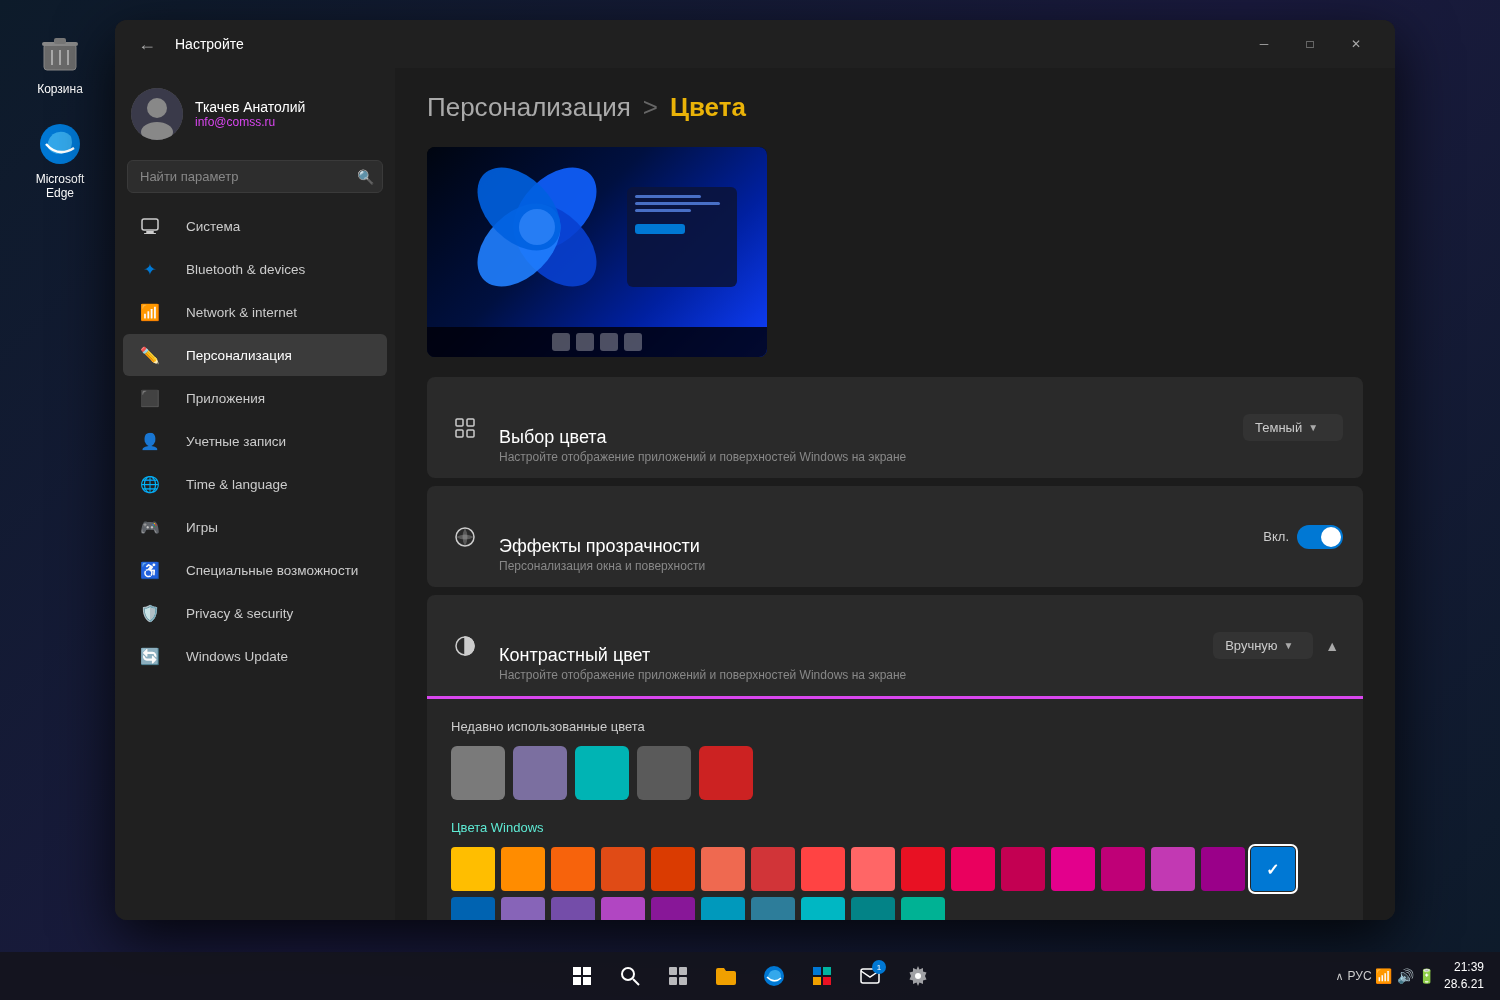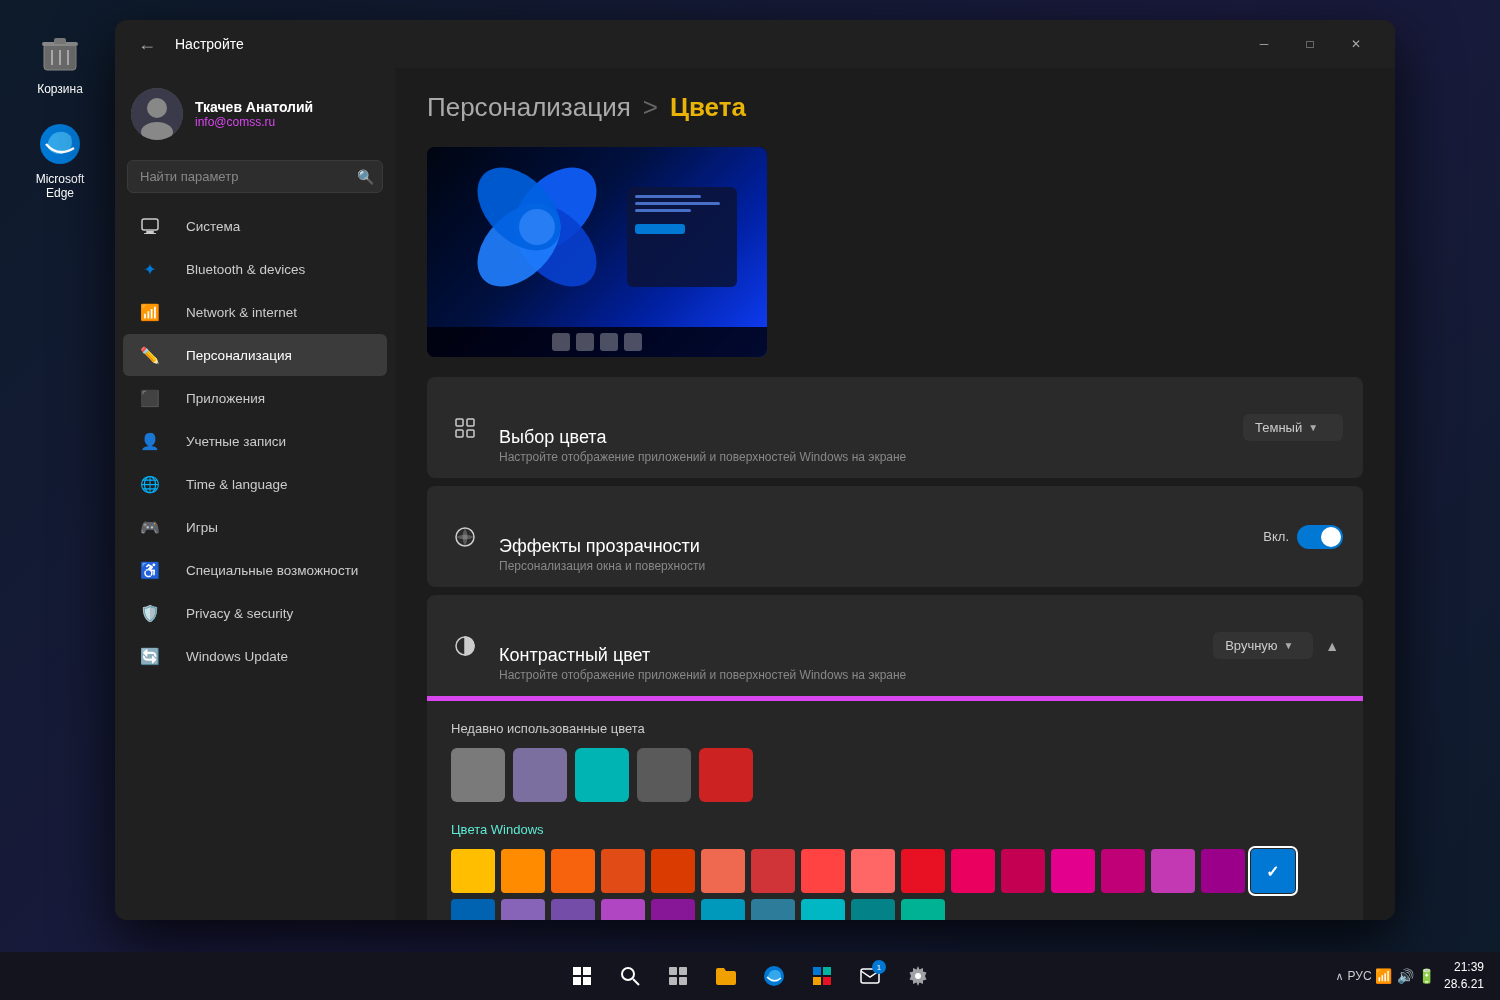--- a/index.html
+++ b/index.html
@@ -184,21 +184,21 @@
       overflow: hidden;
       flex-shrink: 0;
     }
     .user-info {
       display: flex;
       flex-direction: column;
     }
     .user-name {
       color: #fff;
       font-size: 14px;
-      font-weight: 700;
+      font-weight: 400;
       text-align: right;
     }
     .user-email {
       color: #d946ef;
       font-size: 12px;
     }
 
     
     .search-box {
       margin: 0 12px 12px 12px;
@@ -430,21 +430,21 @@
       color: #ccc;
       font-size: 13px;
     }
 
     
     .expanded-content {
       background: #262626;
       border-radius: 0 0 8px 8px;
       padding: 20px 24px;
       margin-bottom: 8px;
-      border-top: 5px solid #d946ef;
+      border-top: 3px solid #d946ef;
     }
     .section-label {
       color: #ccc;
       font-size: 13px;
       margin-bottom: 12px;
     }
     .color-swatches {
       display: flex;
       gap: 8px;
       margin-bottom: 20px;

